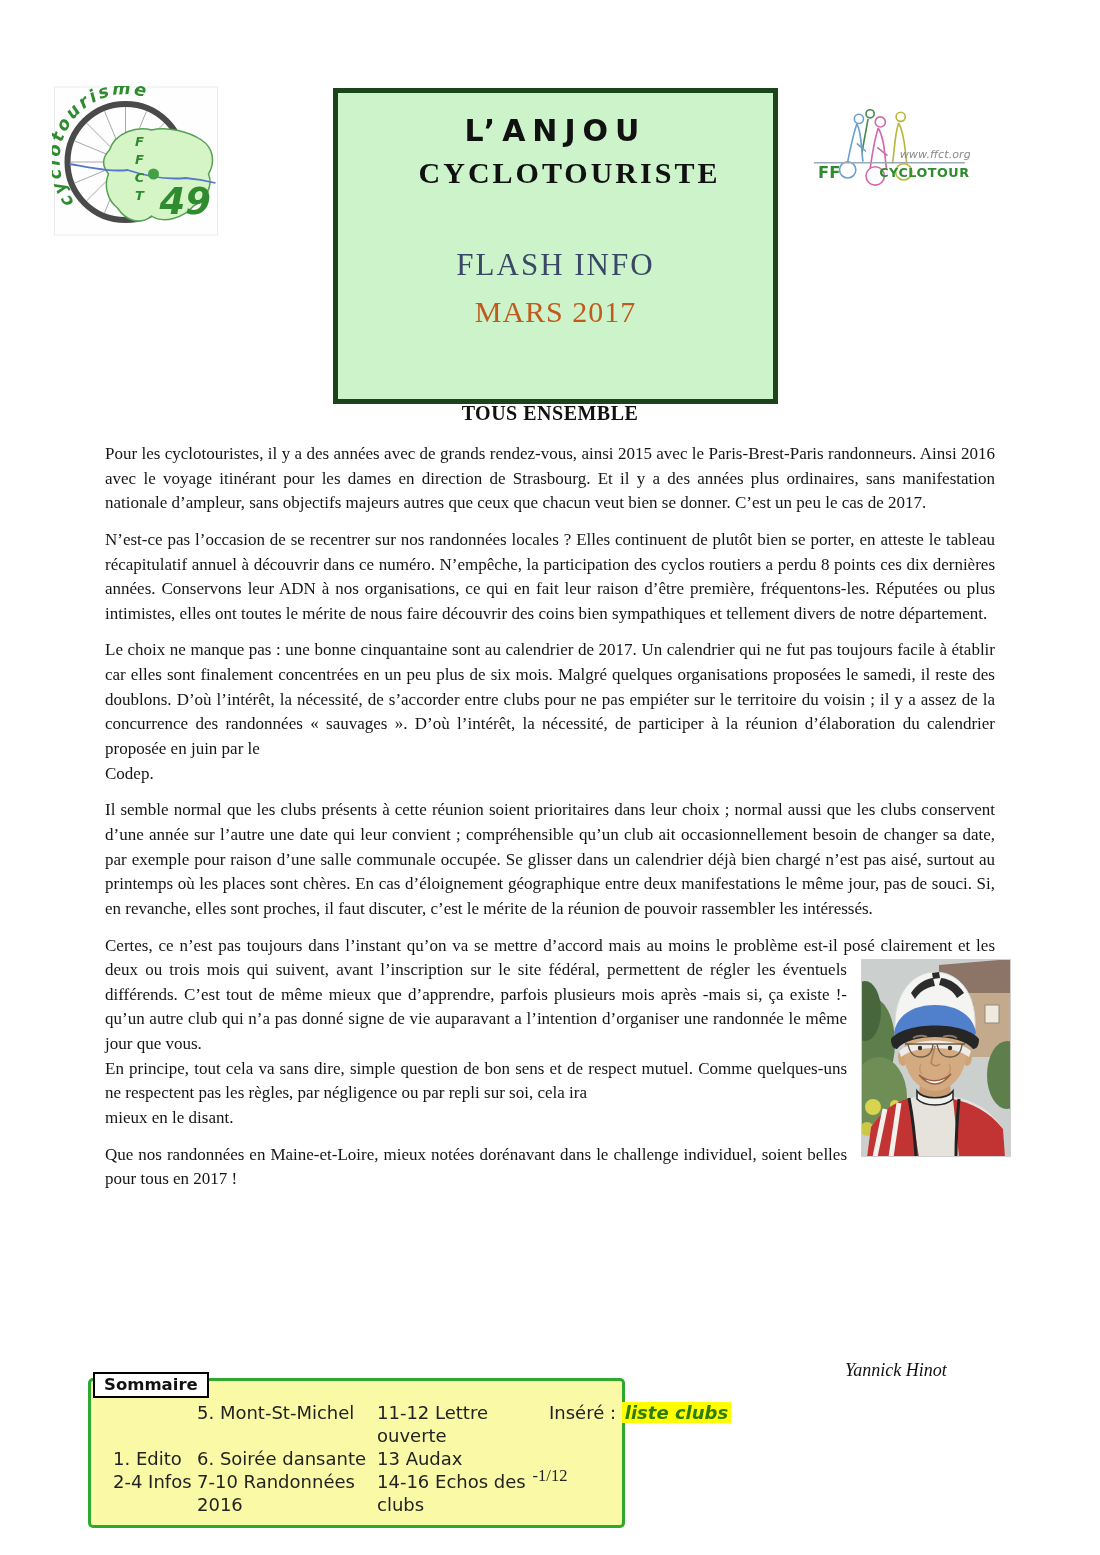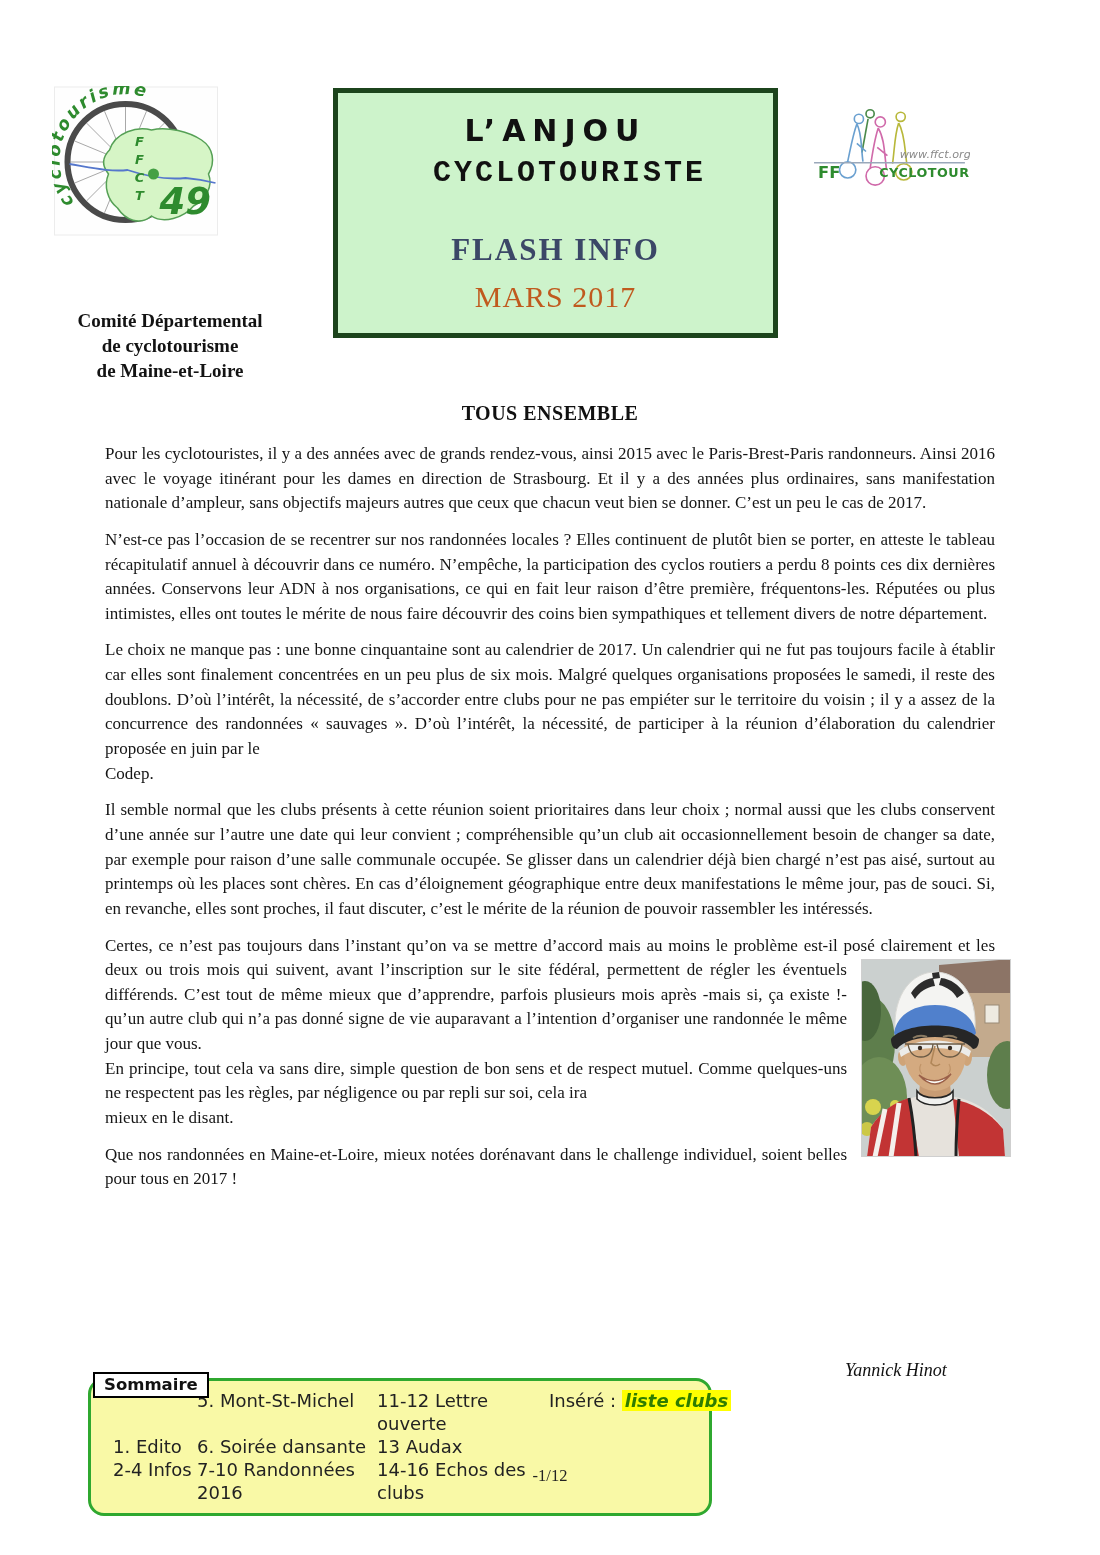--- a/index.html
+++ b/index.html
@@ -3,27 +3,27 @@
 <meta charset="utf-8">
 <style>
   html,body{margin:0;padding:0;background:#fff;}
   .page{position:relative;width:1100px;height:1555px;background:#fff;overflow:hidden;
         font-family:"Liberation Serif",serif;color:#151515;}
 
   
   .masthead{position:relative;height:402px;}
   .logo-left{position:absolute;left:52px;top:86px;width:168px;height:150px;}
   .logo-right{position:absolute;left:812px;top:104px;width:158px;height:95px;}
-  .title-box{position:absolute;left:333px;top:88px;width:445px;height:250px;box-sizing:border-box;
+  .title-box{position:absolute;left:333px;top:88px;width:445px;height:316px;box-sizing:border-box;
              background:var(--box_bg);border:5px solid var(--box_border);text-align:center;}
   .title-l1{margin-top:20px;font-family:"DejaVu Sans",sans-serif;font-weight:bold;
             font-size:30px;letter-spacing:7px;color:#111;}
-  .title-l2{margin-top:8px;font-family:Liberation Mono, monospace;font-weight:bold;
+  .title-l2{margin-top:8px;font-family:Liberation Serif, serif;font-weight:bold;
             font-size:30px;letter-spacing:3px;color:#111;padding-left:28px;}
-  .flash{margin-top:42px;font-weight:bold;font-size:31px;letter-spacing:2px;color:var(--flash);}
+  .flash{margin-top:57px;font-weight:normal;font-size:31px;letter-spacing:2px;color:var(--flash);}
   .month{margin-top:12px;font-weight:normal;font-size:30px;letter-spacing:1px;color:var(--month);}
   .committee{position:absolute;left:40px;top:308px;width:260px;text-align:center;
              font-weight:bold;font-size:19px;line-height:1.32;white-space:pre-line;color:#131313;}
 
   
   .g-green{fill:var(--logo_green);font-family:"DejaVu Sans",sans-serif;font-weight:bold;}
   .wheel-text{font-size:17.5px;letter-spacing:2.5px;font-style:italic;}
   .ffct-vert{font-size:13px;letter-spacing:3px;font-style:italic;
              writing-mode:vertical-rl;text-orientation:upright;}
   .dept-num{font-size:37px;font-style:italic;}
@@ -35,23 +35,23 @@
   .content{margin:0 105px;width:890px;}
   .edito-title{margin:0 0 17px 0;text-align:center;font-size:20px;font-weight:bold;
                letter-spacing:0.5px;color:#111;}
   .para{margin:0 0 12px 0;font-size:17px;line-height:1.45;text-align:justify;
         white-space:pre-line;}
   .photo-spacer{float:right;width:0;height:25px;}
   .photo{float:right;clear:right;width:150px;height:198px;margin:0 -16px 8px 14px;}
   .signature{position:absolute;top:1360px;left:845px;font-style:italic;font-size:18px;color:#111;}
 
   
-  .sommaire-box{position:absolute;left:88px;top:1378px;width:624px;box-sizing:border-box;
-                background:var(--som_bg);border:3px solid var(--som_border);border-radius:16px;
-                padding:8px 10px 9px 10px;}
+  .sommaire-box{position:absolute;left:88px;top:1378px;width:537px;box-sizing:border-box;
+                background:var(--som_bg);border:3px solid var(--som_border);border-radius:5px;
+                padding:20px 10px 9px 10px;}
   .som-label{position:absolute;left:2px;top:-9px;background:#fff;border:2px solid #000;
              padding:1px 9px 2px;font-family:"DejaVu Sans",sans-serif;font-weight:bold;
              font-size:16.5px;color:#111;}
   .som-grid{display:grid;grid-template-columns:96px 180px 172px auto;
             font-family:"DejaVu Sans",sans-serif;font-size:18px;line-height:23px;color:#222;}
   .som-grid .c1{padding-left:12px;}
   .insert{white-space:nowrap;}
   .hl{background:var(--highlight);color:var(--highlight_text);font-style:italic;
       font-weight:bold;padding:0 3px;}
 
@@ -132,23 +132,20 @@
             <circle cx="90" cy="66" r="8"></circle>
           </g>
         </g>
         <line x1="2" y1="57" x2="150" y2="57" stroke="#9aa8ba" stroke-width="1.4"></line>
         <text x="86" y="52" class="www-text">www.ffct.org</text>
         <text x="6" y="72" class="g-green ff-text">FF</text>
         <text x="66" y="71" class="g-green cyclo-text">CYCLOTOURISME</text>
       </svg>
     </div>
 
-    <div class="committee">Comité Départemental
-de cyclotourisme
-de Maine-et-Loire</div>
   </header>
 
   <main class="content">
     <h1 class="edito-title">TOUS ENSEMBLE</h1>
 
     <p class="para">Pour les cyclotouristes, il y a des années avec de grands rendez-vous, ainsi 2015 avec le Paris-Brest-Paris randonneurs. Ainsi 2016 avec le voyage itinérant pour les dames en direction de Strasbourg. Et il y a des années plus ordinaires, sans manifestation nationale d’ampleur, sans objectifs majeurs autres que ceux que chacun veut bien se donner. C’est un peu le cas de 2017.</p>
     <p class="para">N’est-ce pas l’occasion de se recentrer sur nos randonnées locales ? Elles continuent de plutôt bien se porter, en atteste le tableau récapitulatif annuel à découvrir dans ce numéro. N’empêche, la participation des cyclos routiers a perdu 8 points ces dix dernières années. Conservons leur ADN à nos organisations, ce qui en fait leur raison d’être première, fréquentons-les. Réputées ou plus intimistes, elles ont toutes le mérite de nous faire découvrir des coins bien sympathiques et tellement divers de notre département.</p>
     <p class="para">Le choix ne manque pas : une bonne cinquantaine sont au calendrier de 2017. Un calendrier qui ne fut pas toujours facile à établir car elles sont finalement concentrées en un peu plus de six mois. Malgré quelques organisations proposées le samedi, il reste des doublons. D’où l’intérêt, la nécessité, de s’accorder entre clubs pour ne pas empiéter sur le territoire du voisin ; il y a assez de la concurrence des randonnées « sauvages ». D’où l’intérêt, la nécessité, de participer à la réunion d’élaboration du calendrier proposée en juin par le
 Codep.</p>
     <p class="para">Il semble normal que les clubs présents à cette réunion soient prioritaires dans leur choix ; normal aussi que les clubs conservent d’une année sur l’autre une date qui leur convient ; compréhensible qu’un club ait occasionnellement besoin de changer sa date, par exemple pour raison d’une salle communale occupée. Se glisser dans un calendrier déjà bien chargé n’est pas aisé, surtout au printemps où les places sont chères. En cas d’éloignement géographique entre deux manifestations le même jour, pas de souci. Si, en revanche, elles sont proches, il faut discuter, c’est le mérite de la réunion de pouvoir rassembler les intéressés.</p>

